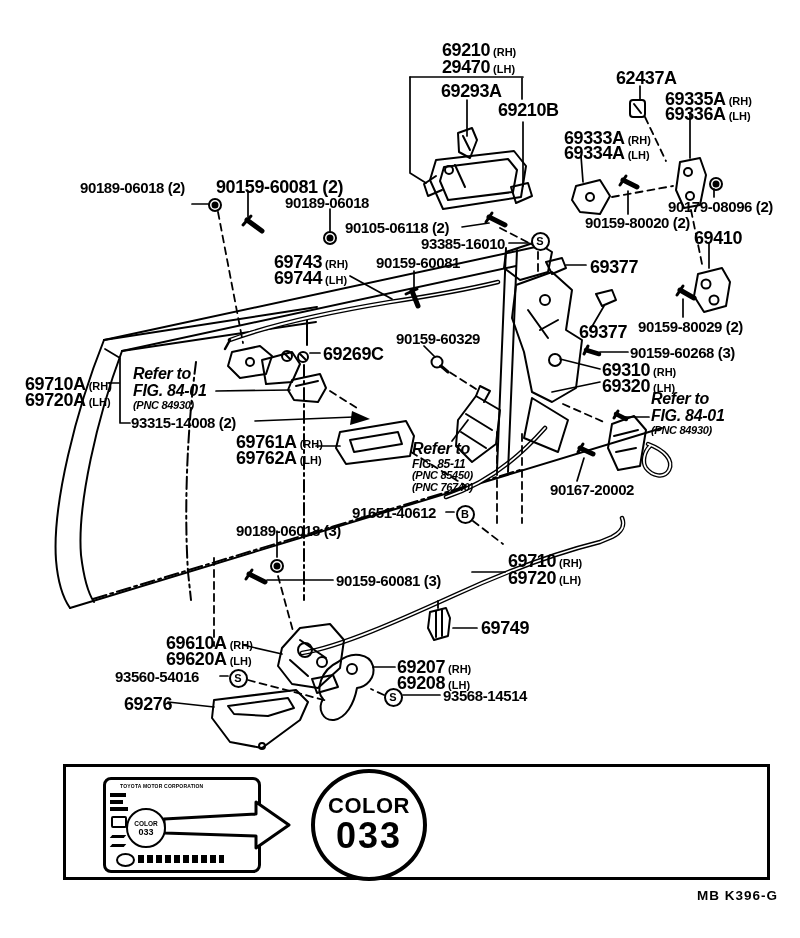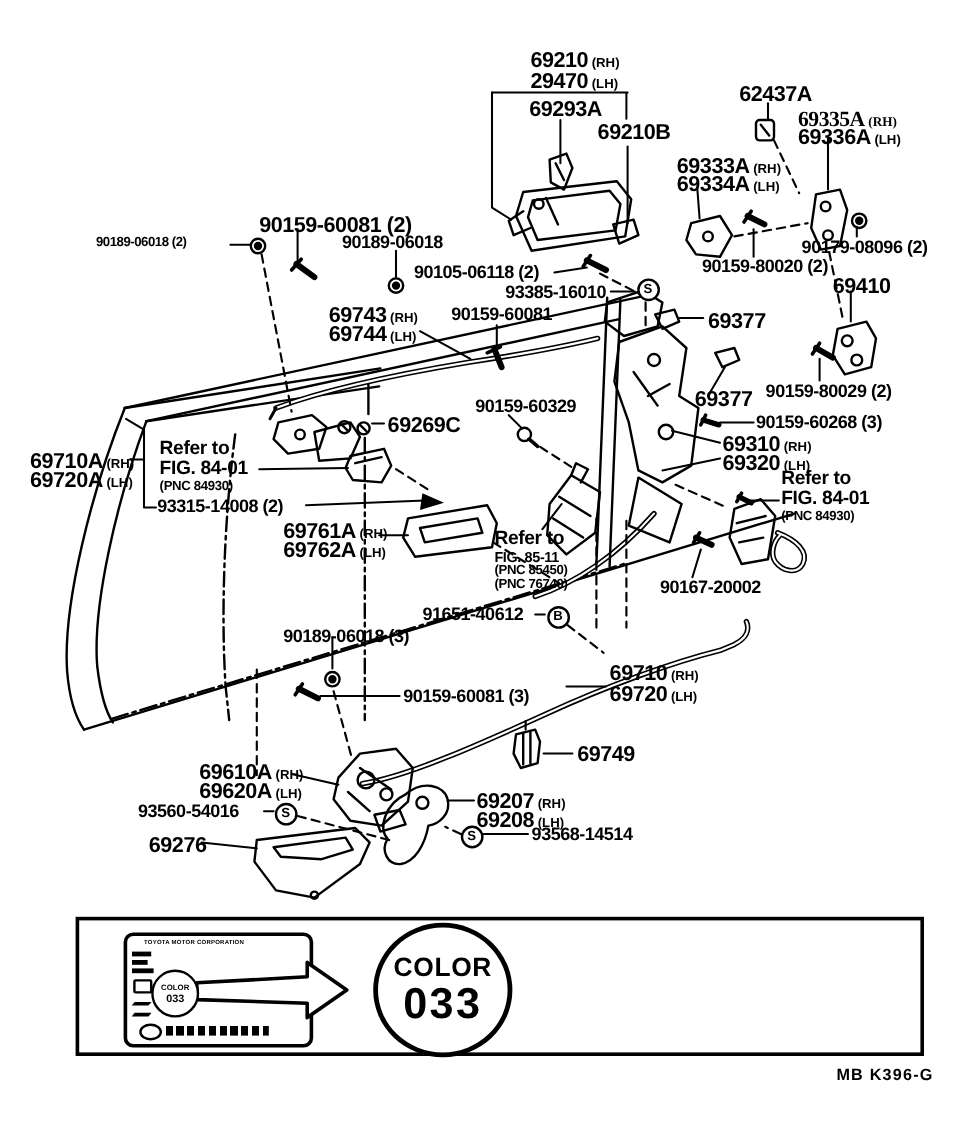--- a/index.html
+++ b/index.html
@@ -2,21 +2,21 @@
 <html><head>
 <meta charset="utf-8">
 <style>
   html,body{margin:0;padding:0;background:#fff;}
   #stage{position:relative;width:800px;height:938px;background:#fff;overflow:hidden;
          font-family:"Liberation Sans","DejaVu Sans",sans-serif;color:#000;}
   #lineart{position:absolute;left:0;top:0;}
   .part-label{position:absolute;white-space:nowrap;font-weight:700;letter-spacing:-0.4px;line-height:1;}
   .part-label .sub{font-size:11px;font-weight:700;margin-left:3px;letter-spacing:0;}
   .refer-note{position:absolute;line-height:1.05;font-weight:700;white-space:nowrap;}
-  .refer-note div{letter-spacing:-0.3px;}
+  .refer-note div{letter-spacing:-0.3px;font-style:italic;}
   .marker{position:absolute;border:2px solid #000;border-radius:50%;width:15px;height:15px;
           display:flex;align-items:center;justify-content:center;font-size:11px;font-weight:700;background:#fff;}
   
   #legend-box{position:absolute;left:63px;top:764px;width:701px;height:110px;border:3px solid #000;background:#fff;}
   #name-plate{position:absolute;left:37px;top:10px;width:152px;height:90px;border:3px solid #000;border-radius:8px;}
   #plate-header{position:absolute;left:14px;top:3px;font-size:5px;font-weight:700;letter-spacing:0.2px;white-space:nowrap;}
   .plate-bar{position:absolute;left:4px;height:3.5px;background:#000;}
   #plate-btn{position:absolute;left:5px;top:36px;width:12px;height:8px;border:2px solid #000;border-radius:2px;}
   .plate-squig{position:absolute;left:5px;width:14px;height:3px;background:#000;transform:skewX(-40deg);}
   #plate-circle{position:absolute;left:20px;top:28px;width:36px;height:36px;border:2.5px solid #000;border-radius:50%;
@@ -303,27 +303,27 @@
       <path d="M216,391 L290,390"></path>
     </g>
     <polygon points="352,411 370,419 350,425" fill="#000" stroke="none"></polygon>
   </svg>
 
   <div id="labels-layer">
       <div class="part-label" style="left: 442px; top: 41px; font-size: 18px;"><span>69210</span><span class="sub">(RH)</span></div>
       <div class="part-label" style="left: 442px; top: 58px; font-size: 18px;"><span>29470</span><span class="sub">(LH)</span></div>
       <div class="part-label" style="left: 441px; top: 82px; font-size: 18px;"><span>69293A</span></div>
       <div class="part-label" style="left: 616px; top: 69px; font-size: 18px;"><span>62437A</span></div>
-      <div class="part-label" style="left: 665px; top: 90px; font-size: 18px; font-family: Liberation Serif, serif;"><span>69335A</span><span class="sub">(RH)</span></div>
+      <div class="part-label" style="left: 665px; top: 90px; font-size: 18px;"><span>69335A</span><span class="sub">(RH)</span></div>
       <div class="part-label" style="left: 665px; top: 105px; font-size: 18px;"><span>69336A</span><span class="sub">(LH)</span></div>
       <div class="part-label" style="left: 498px; top: 101px; font-size: 18px;"><span>69210B</span></div>
       <div class="part-label" style="left: 564px; top: 129px; font-size: 18px;"><span>69333A</span><span class="sub">(RH)</span></div>
       <div class="part-label" style="left: 564px; top: 144px; font-size: 18px;"><span>69334A</span><span class="sub">(LH)</span></div>
       <div class="part-label" style="left: 216px; top: 178px; font-size: 18px;"><span>90159-60081 (2)</span></div>
-      <div class="part-label" style="left: 80px; top: 197px; font-size: 11px;"><span>90189-06018 (2)</span></div>
+      <div class="part-label" style="left: 80px; top: 180px; font-size: 15px;"><span>90189-06018 (2)</span></div>
       <div class="part-label" style="left: 285px; top: 195px; font-size: 15px;"><span>90189-06018</span></div>
       <div class="part-label" style="left: 668px; top: 199px; font-size: 15px;"><span>90179-08096 (2)</span></div>
       <div class="part-label" style="left: 345px; top: 220px; font-size: 15px;"><span>90105-06118 (2)</span></div>
       <div class="part-label" style="left: 585px; top: 215px; font-size: 15px;"><span>90159-80020 (2)</span></div>
       <div class="part-label" style="left: 421px; top: 236px; font-size: 15px;"><span>93385-16010</span></div>
       <div class="part-label" style="left: 694px; top: 229px; font-size: 18px;"><span>69410</span></div>
       <div class="part-label" style="left: 274px; top: 253px; font-size: 18px;"><span>69743</span><span class="sub">(RH)</span></div>
       <div class="part-label" style="left: 274px; top: 269px; font-size: 18px;"><span>69744</span><span class="sub">(LH)</span></div>
       <div class="part-label" style="left: 376px; top: 255px; font-size: 15px; text-align: right;"><span>90159-60081</span></div>
       <div class="part-label" style="left: 590px; top: 258px; font-size: 18px;"><span>69377</span></div>

